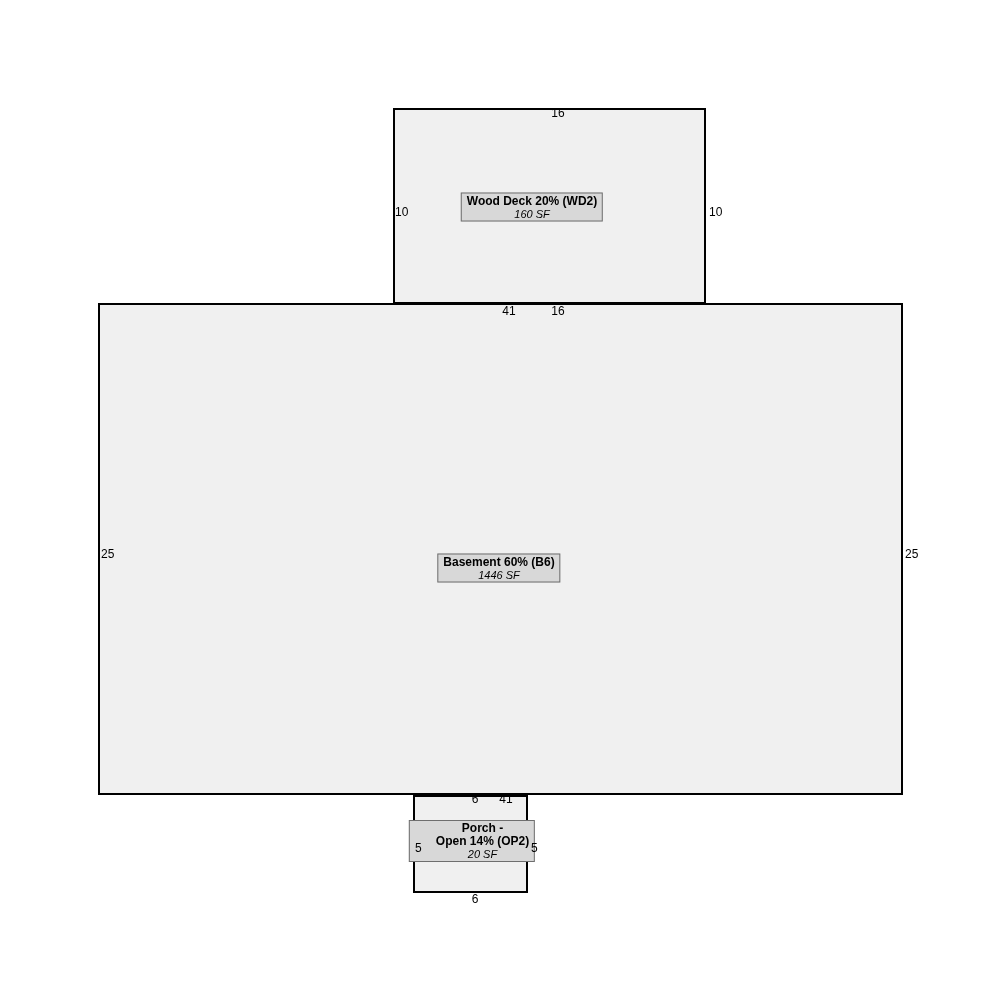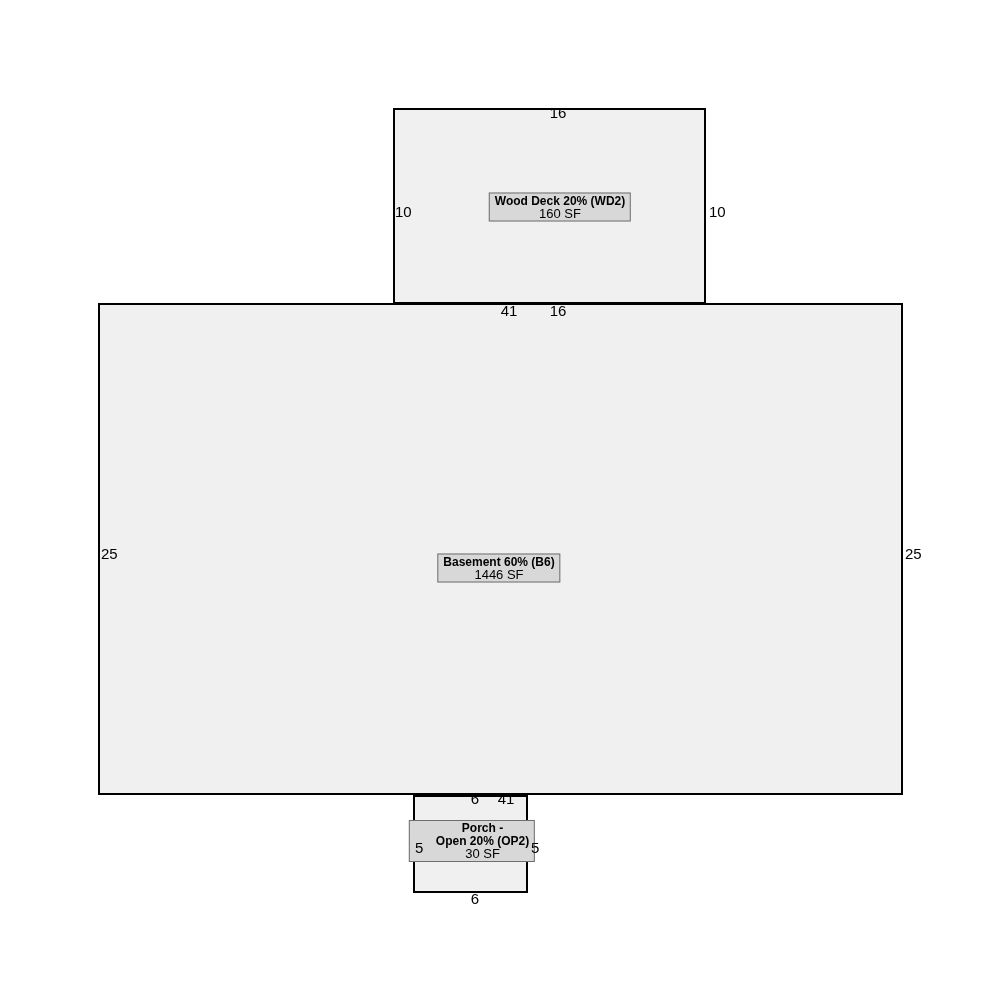--- a/index.html
+++ b/index.html
@@ -31,29 +31,29 @@
     position: absolute;
     transform: translate(-50%, -50%);
     background: var(--label-fill, #d8d8d8);
     border: 1px solid var(--label-border, #6e6e6e);
     padding: 1px 5px;
     text-align: center;
     white-space: nowrap;
     color: var(--text, #000000);
   }
   .label-box .label-title { font-size: 12px; font-weight: bold; line-height: 13px; }
-  .label-box .label-sf    { font-size: 13px; line-height: 12px; }
-  .label-box.deck-label     { left: 560px; top: 207px; }
+  .label-box .label-sf    { font-size: 11px; font-style: italic; line-height: 12px; }
+  .label-box.deck-label     { left: 532px; top: 207px; }
   .label-box.basement-label { left: 499px; top: 568px; }
   .label-box.porch-label    { left: 472px; top: 841px; padding-left: 26px; }
 
   
   .dim {
     position: absolute;
-    font-size: 15px;
+    font-size: 12px;
     line-height: 14px;
     color: var(--text, #000000);
     white-space: nowrap;
   }
   .dim.centered { transform: translateX(-50%); }
   .dim.bold { font-weight: normal; }
 
   .dim.deck-top        { left: 558px; top: 106px; }
   .dim.deck-left       { left: 395px; top: 205px; }
   .dim.deck-right      { left: 709px; top: 205px; }
@@ -81,22 +81,22 @@
     <div class="label-sf">160 SF</div>
   </div>
 
   <div class="label-box basement-label">
     <div class="label-title">Basement 60% (B6)</div>
     <div class="label-sf">1446 SF</div>
   </div>
 
   <div class="label-box porch-label">
     <div class="label-title">Porch -</div>
-    <div class="label-title">Open 20% (OP2)</div>
-    <div class="label-sf">30 SF</div>
+    <div class="label-title">Open 14% (OP2)</div>
+    <div class="label-sf">20 SF</div>
   </div>
 
   <div class="dim centered deck-top">16</div>
   <div class="dim deck-left">10</div>
   <div class="dim deck-right">10</div>
   <div class="dim centered deck-bottom">16</div>
 
   <div class="dim centered bold basement-top">41</div>
   <div class="dim basement-left">25</div>
   <div class="dim basement-right">25</div>

